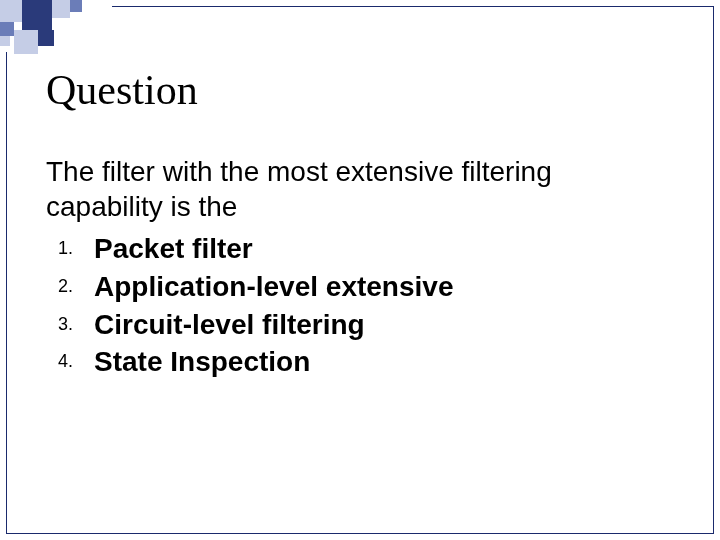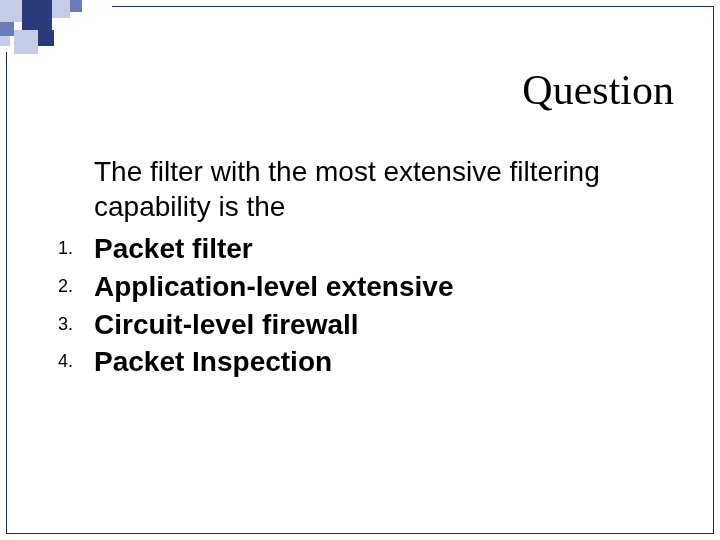--- a/index.html
+++ b/index.html
@@ -42,31 +42,30 @@
     left: 6px;
     width: 0;
     border-left: 1.5px solid #1a2a6c;
   }
   .content {
     position: absolute;
     top: 6px; left: 6px; right: 6px; bottom: 6px;
     padding: 60px 40px 40px 40px;
   }
   .title {
-    text-align: right;
+    text-align: left;
     font-size: 42px;
     font-weight: normal;
     color: #000;
     margin-bottom: 40px;
     font-family: "Times New Roman", Times, serif;
   }
   .question-text {
     font-size: 28px;
     color: #000;
-    margin-left: 48px;
     margin-bottom: 6px;
     line-height: 1.25;
   }
   .options {
     list-style: none;
     margin-left: 0;
   }
   .options li {
     font-size: 28px;
     color: #000;
@@ -107,20 +106,20 @@
     <li>
       <span class="opt-num">1.</span>
       <span class="opt-text">Packet filter</span>
     </li>
     <li>
       <span class="opt-num">2.</span>
       <span class="opt-text">Application-level extensive</span>
     </li>
     <li>
       <span class="opt-num">3.</span>
-      <span class="opt-text">Circuit-level firewall</span>
+      <span class="opt-text">Circuit-level filtering</span>
     </li>
     <li>
       <span class="opt-num">4.</span>
-      <span class="opt-text">Packet Inspection</span>
+      <span class="opt-text">State Inspection</span>
     </li>
   </ol>
 </div>
 
 </body></html>

